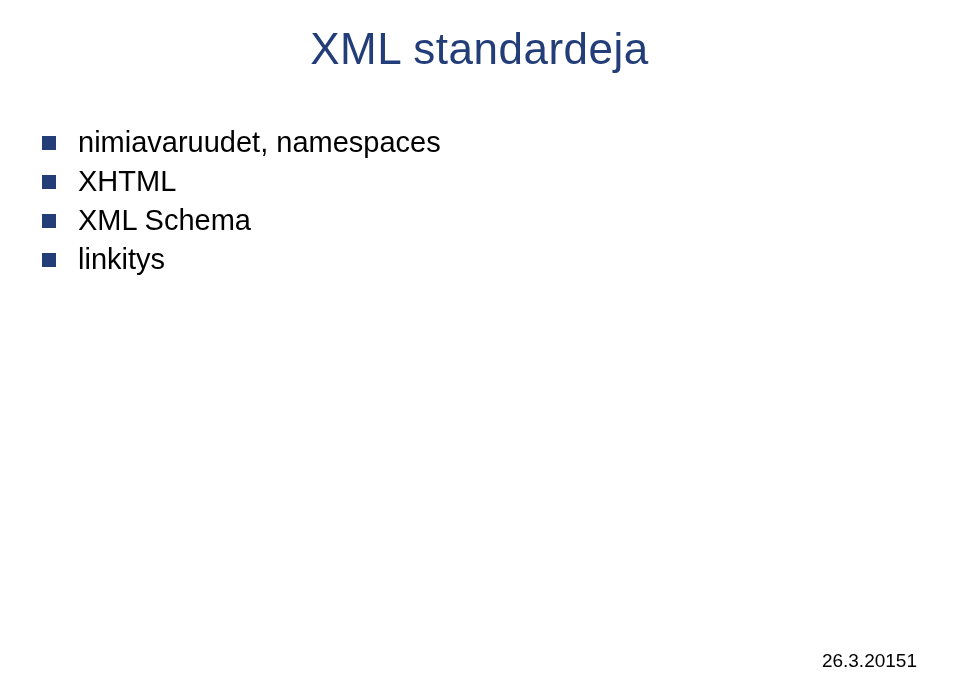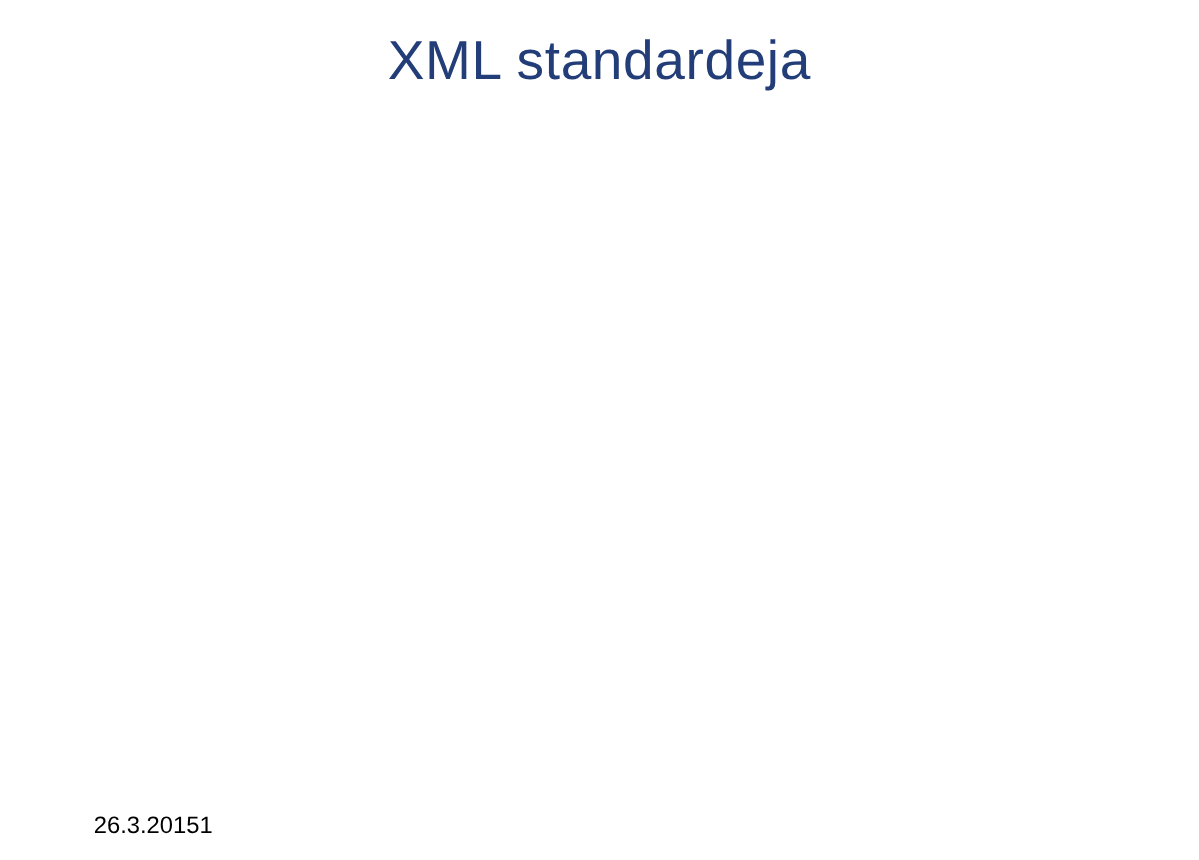--- a/index.html
+++ b/index.html
@@ -46,38 +46,56 @@
       background: #223d78;
       margin-right: 22px;
       flex-shrink: 0;
     }
     .bullet-text {
       font-size: 29px;
       color: #000;
     }
     .footer {
       position: absolute;
-      left: 4px;
+      left: 16px;
       right: 0;
       bottom: 16px;
       display: flex;
-      justify-content: flex-start;
+      justify-content: flex-end;
       padding: 0 42px;
       font-size: 19px;
       color: #000;
       margin-left: 29px;
     }
     .footer-center {
       position: absolute;
       left: 50%;
       transform: translateX(-50%);
     }
   </style>
 </head>
 <body>
 
 <div class="slide">
   <h1 class="title">XML standardeja</h1>
+  <ul class="bullets">
+    <li>
+      <span class="bullet-marker"></span>
+      <span class="bullet-text">nimiavaruudet, namespaces</span>
+    </li>
+    <li>
+      <span class="bullet-marker"></span>
+      <span class="bullet-text">XHTML</span>
+    </li>
+    <li>
+      <span class="bullet-marker"></span>
+      <span class="bullet-text">XML Schema</span>
+    </li>
+    <li>
+      <span class="bullet-marker"></span>
+      <span class="bullet-text">linkitys</span>
+    </li>
+  </ul>
   <div class="footer">
     <span>26.3.2015</span>
     <span>1</span>
   </div>
 </div>
 
 </body></html>

